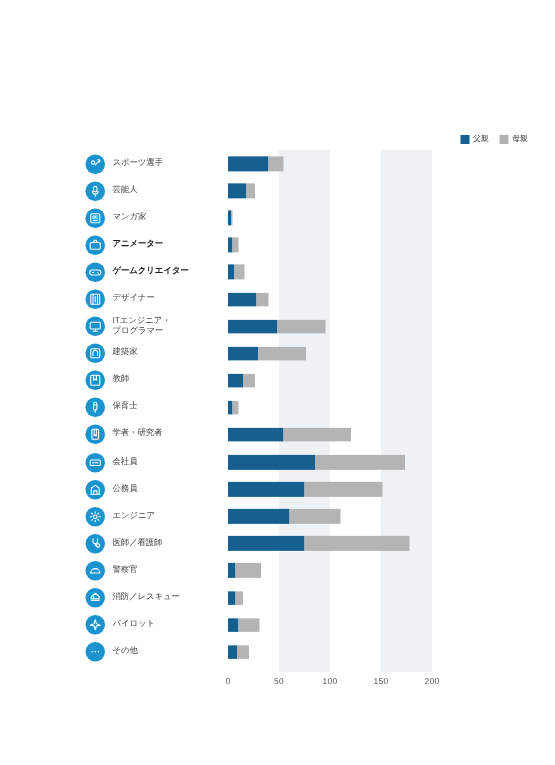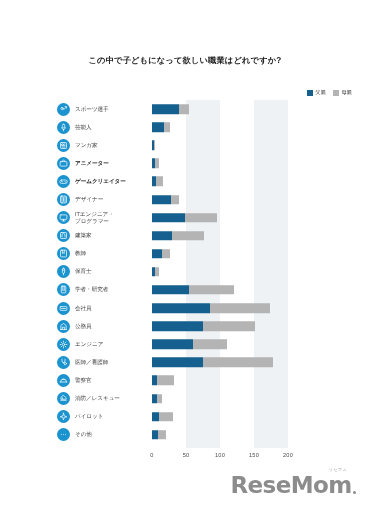--- a/index.html
+++ b/index.html
@@ -135,21 +135,20 @@
     border-radius: 50%;
     background: #8c8c8c;
     margin: 0 0 4px 1px;
   }
 </style>
 </head>
 <body>
 
 <div id="root">
 
-  <div class="title">この中で子どもになって欲しい職業はどれですか?</div>
 
   <div class="legend">
     <div class="legend-item">
       <span class="legend-swatch" style="background:#15608f"></span>
       <span class="legend-label">父親</span>
     </div>
     <div class="legend-item">
       <span class="legend-swatch" style="background:#b4b4b4"></span>
       <span class="legend-label">母親</span>
     </div>
@@ -413,21 +412,14 @@
   </div>
 
   <div class="axis" id="axis">
       <span class="tick" style="left: 152px;">0</span>
       <span class="tick" style="left: 186px;">50</span>
       <span class="tick" style="left: 220px;">100</span>
       <span class="tick" style="left: 254px;">150</span>
       <span class="tick" style="left: 288px;">200</span>
     </div>
 
-  <div class="logo">
-    <div class="logo-text">
-      <span class="logo-ruby">リセマム</span>
-      <span>ReseMom</span>
-    </div>
-    <div class="logo-dot"></div>
-  </div>
 
 </div>
 
 </body></html>

